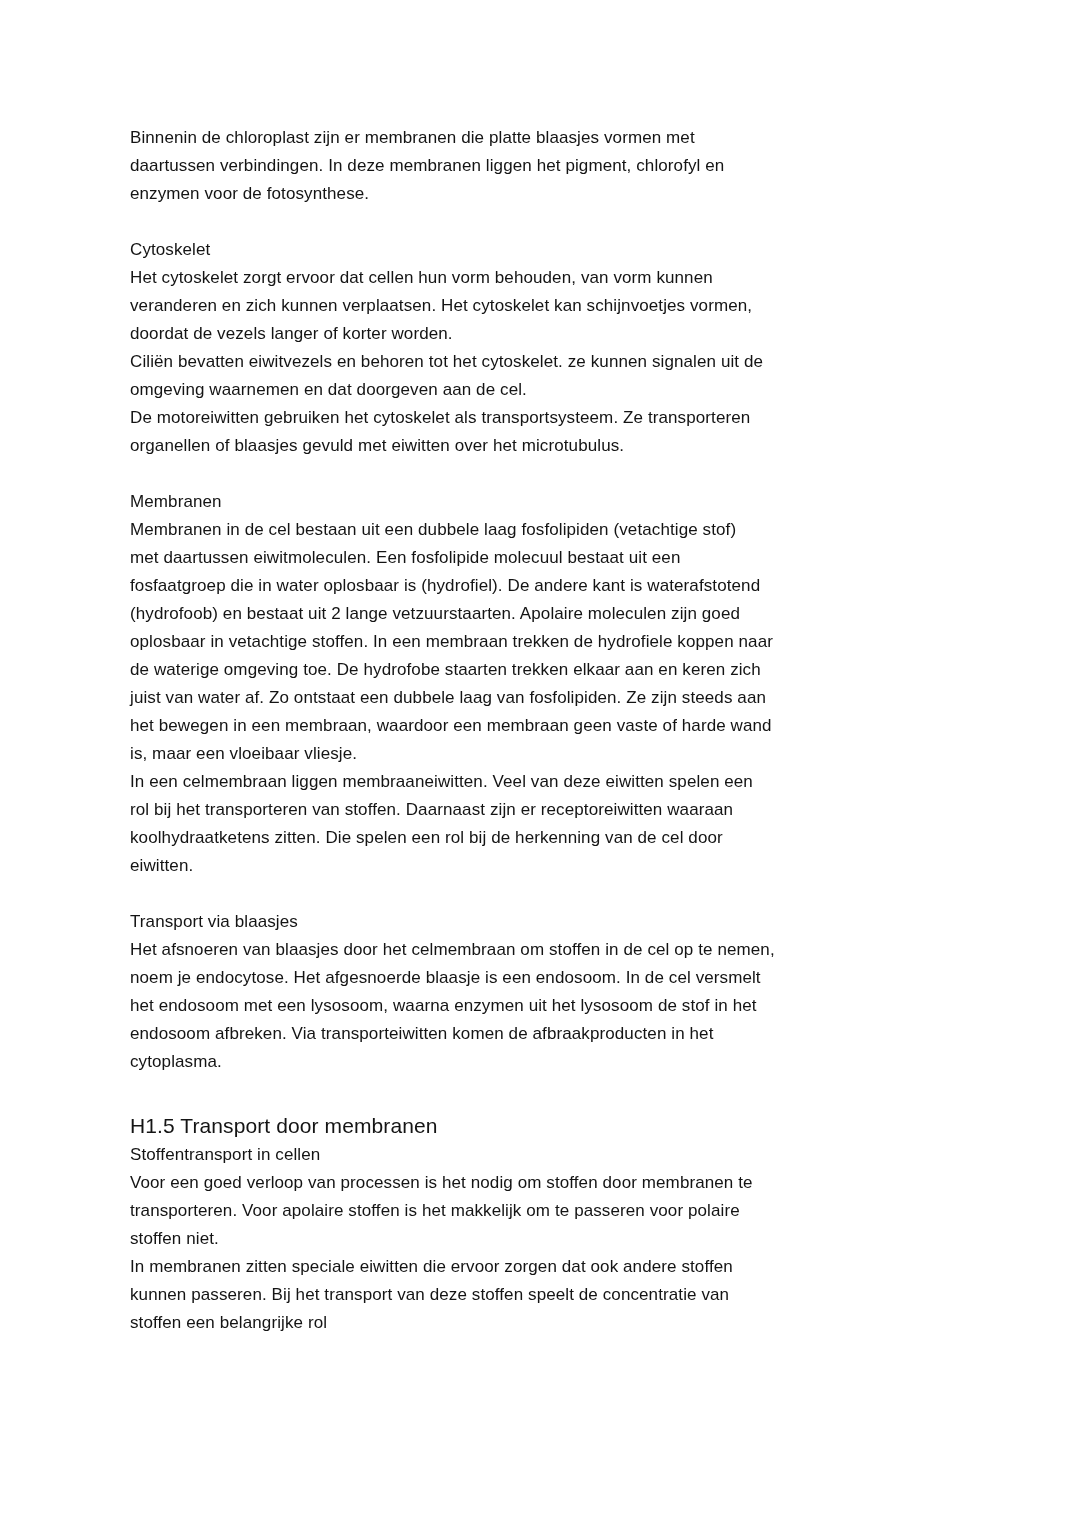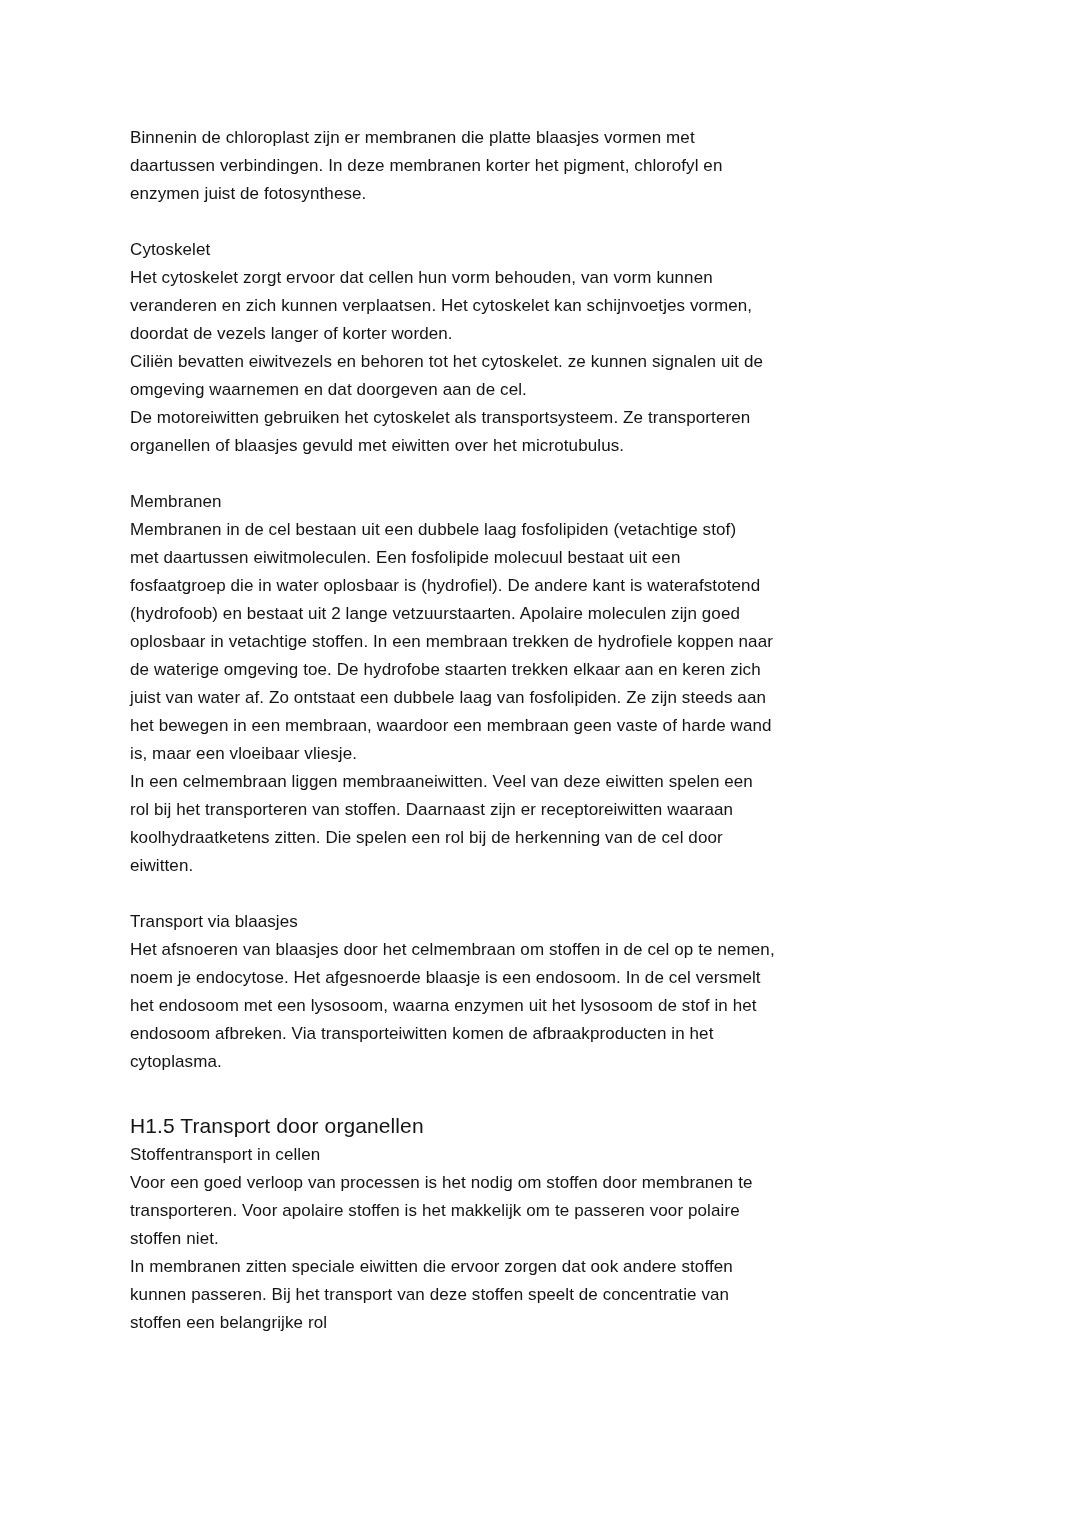--- a/index.html
+++ b/index.html
@@ -42,24 +42,24 @@
   }
   .bold {
     font-weight: normal;
   }
 </style>
 </head>
 <body>
 
 <div class="page">
   <div class="doc-content">
-      <div class="p"><span>Binnenin de chloroplast zijn er membranen die platte blaasjes vormen met</span><br><span>daartussen verbindingen. In deze membranen korter het pigment, chlorofyl en</span><br><span>enzymen juist de fotosynthese.</span></div>
+      <div class="p"><span>Binnenin de chloroplast zijn er membranen die platte blaasjes vormen met</span><br><span>daartussen verbindingen. In deze membranen liggen het pigment, chlorofyl en</span><br><span>enzymen voor de fotosynthese.</span></div>
       <div class="gap"></div>
       <div class="p"><span class="bold">Cytoskelet</span><br><span>Het cytoskelet zorgt ervoor dat cellen hun vorm behouden, van vorm kunnen</span><br><span>veranderen en zich kunnen verplaatsen. Het cytoskelet kan schijnvoetjes vormen,</span><br><span>doordat de vezels langer of korter worden.</span><br><span class="bold">Ciliën</span><span> bevatten eiwitvezels en behoren tot het cytoskelet. ze kunnen signalen uit de</span><br><span>omgeving waarnemen en dat doorgeven aan de cel.</span><br><span>De </span><span class="bold">motoreiwitten</span><span> gebruiken het cytoskelet als transportsysteem. Ze transporteren</span><br><span>organellen of blaasjes gevuld met eiwitten over het microtubulus.</span></div>
       <div class="gap"></div>
       <div class="p"><span class="bold">Membranen</span><br><span>Membranen in de cel bestaan uit een dubbele laag </span><span class="bold">fosfolipiden</span><span> (vetachtige stof)</span><br><span>met daartussen eiwitmoleculen. Een fosfolipide molecuul bestaat uit een</span><br><span>fosfaatgroep die in water oplosbaar is (hydrofiel). De andere kant is waterafstotend</span><br><span>(hydrofoob) en bestaat uit 2 lange vetzuurstaarten. Apolaire moleculen zijn goed</span><br><span>oplosbaar in vetachtige stoffen. In een membraan trekken de hydrofiele koppen naar</span><br><span>de waterige omgeving toe. De hydrofobe staarten trekken elkaar aan en keren zich</span><br><span>juist van water af. Zo ontstaat een dubbele laag van fosfolipiden. Ze zijn steeds aan</span><br><span>het bewegen in een membraan, waardoor een membraan geen vaste of harde wand</span><br><span>is, maar een vloeibaar vliesje.</span><br><span>In een celmembraan liggen </span><span class="bold">membraaneiwitten</span><span>. Veel van deze eiwitten spelen een</span><br><span>rol bij het transporteren van stoffen. Daarnaast zijn er </span><span class="bold">receptoreiwitten</span><span> waaraan</span><br><span>koolhydraatketens zitten. Die spelen een rol bij de herkenning van de cel door</span><br><span>eiwitten.</span></div>
       <div class="gap"></div>
       <div class="p"><span class="bold">Transport via blaasjes</span><br><span>Het afsnoeren van blaasjes door het celmembraan om stoffen in de cel op te nemen,</span><br><span>noem je </span><span class="bold">endocytose</span><span>. Het afgesnoerde blaasje is een endosoom. In de cel versmelt</span><br><span>het endosoom met een lysosoom, waarna enzymen uit het lysosoom de stof in het</span><br><span>endosoom afbreken. Via transporteiwitten komen de afbraakproducten in het</span><br><span>cytoplasma.</span></div>
       <div class="gap"></div>
-      <div class="h2"><span class="bold">H1.5 Transport door organellen</span></div>
+      <div class="h2"><span class="bold">H1.5 Transport door membranen</span></div>
       <div class="p"><span class="bold">Stoffentransport in cellen</span><br><span>Voor een goed verloop van processen is het nodig om stoffen door membranen te</span><br><span>transporteren. Voor apolaire stoffen is het makkelijk om te passeren voor polaire</span><br><span>stoffen niet.</span><br><span>In membranen zitten speciale eiwitten die ervoor zorgen dat ook andere stoffen</span><br><span>kunnen passeren. Bij het transport van deze stoffen speelt de concentratie van</span><br><span>stoffen een belangrijke rol</span></div>
     </div>
 </div>
 
 </body></html>

